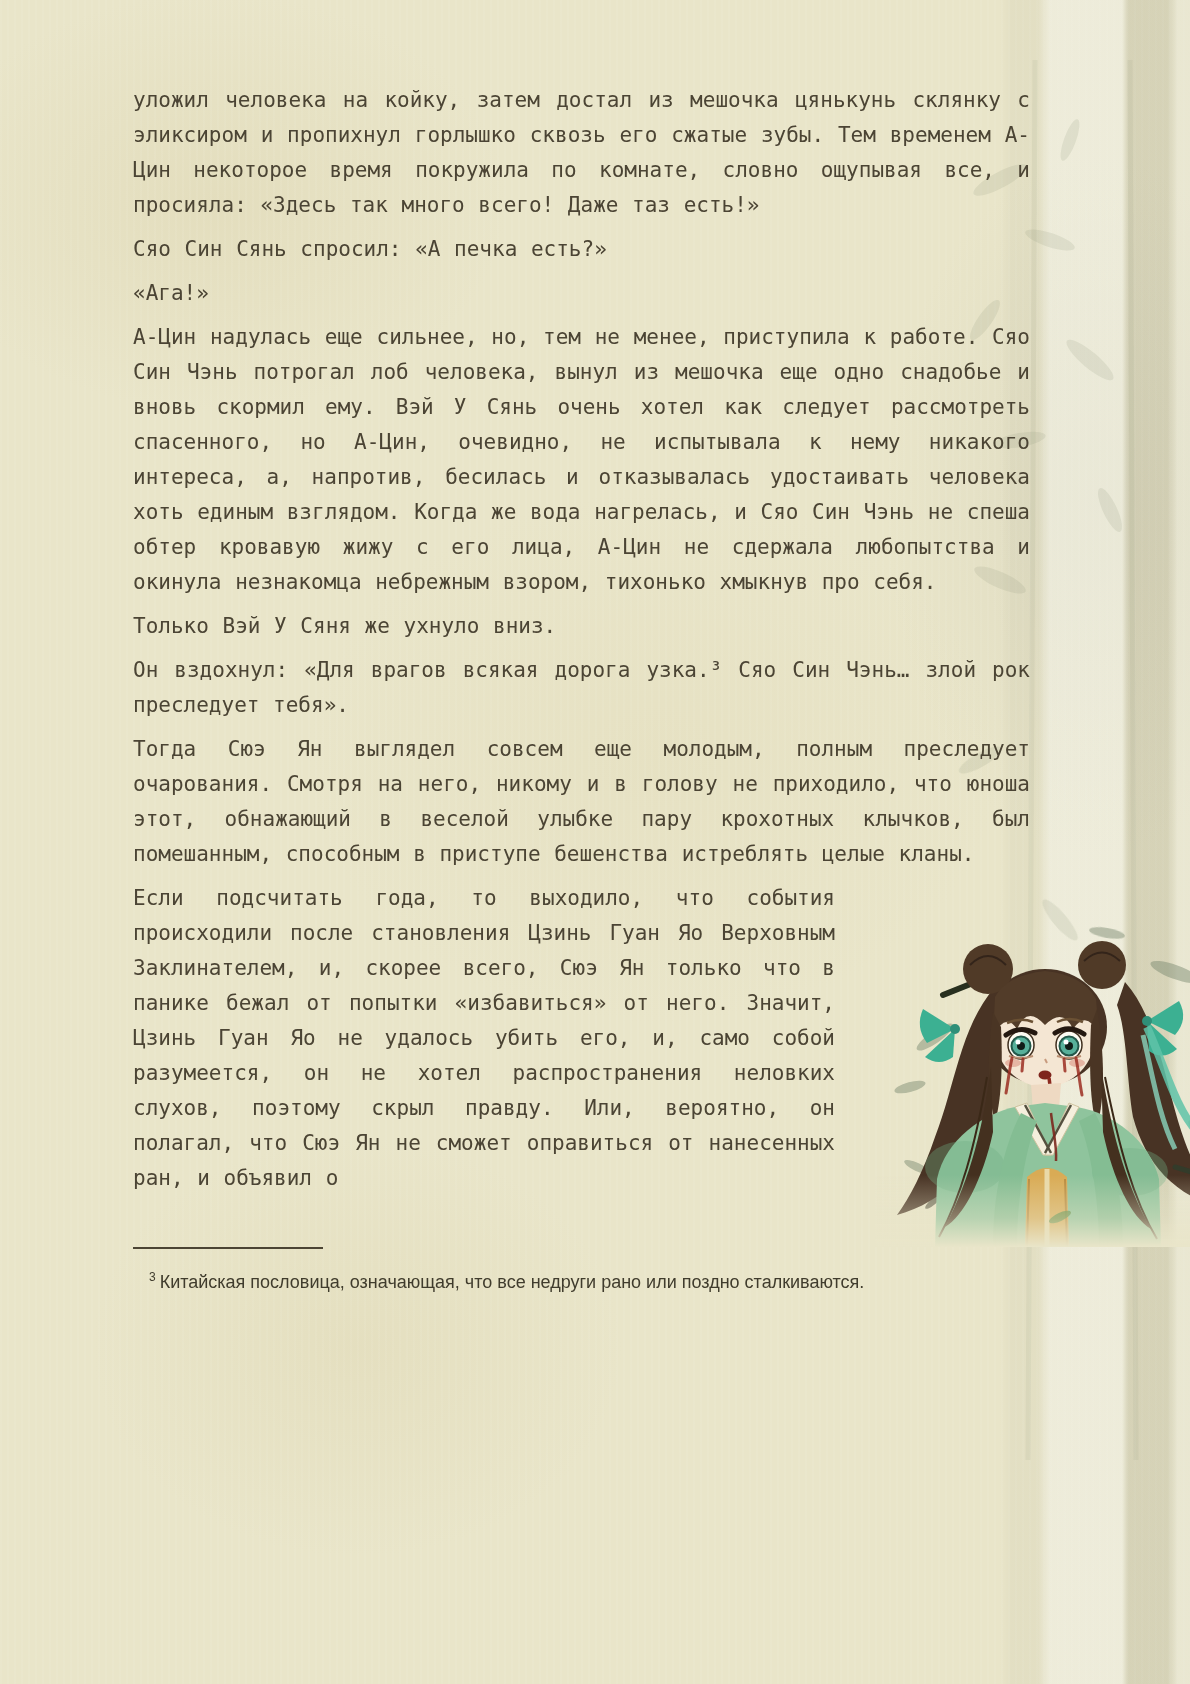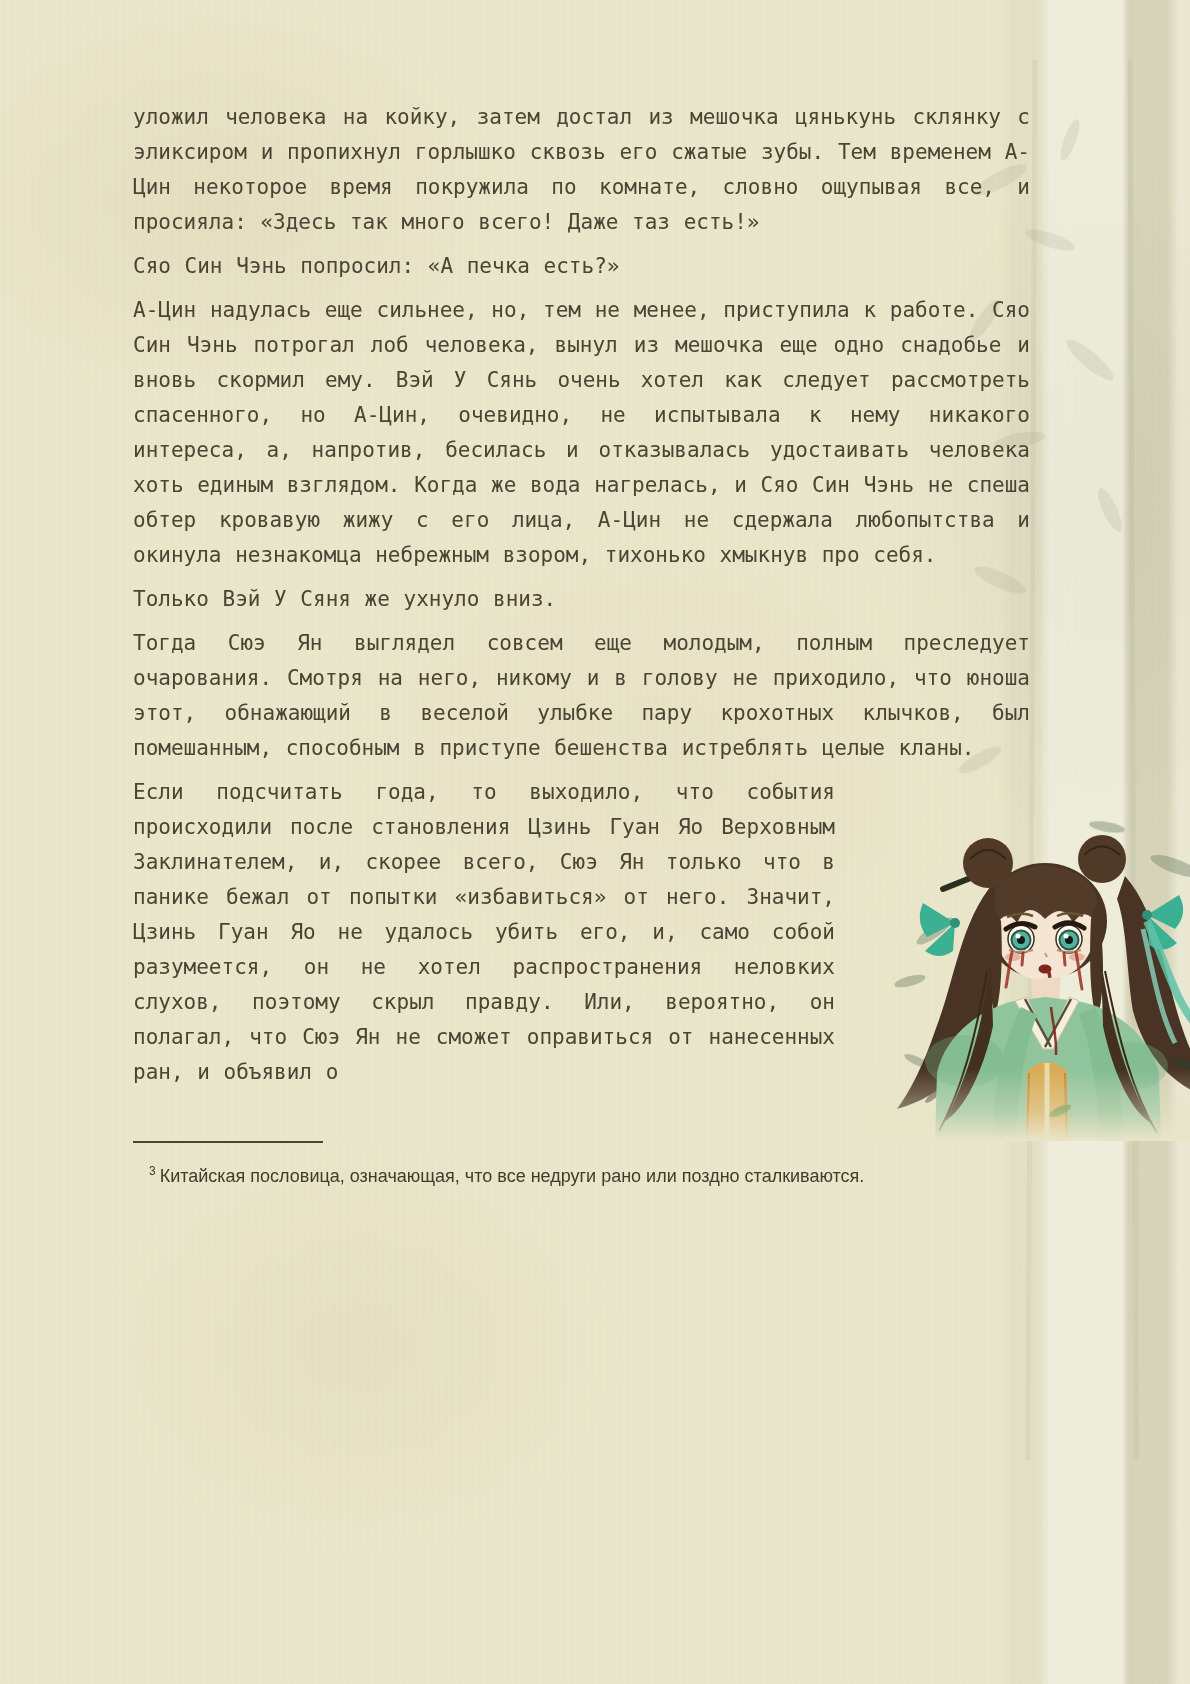--- a/index.html
+++ b/index.html
@@ -20,21 +20,21 @@
       repeating-linear-gradient(90deg,
         rgba(255,255,250,0.06) 0px, rgba(255,255,250,0.06) 2px,
         rgba(0,0,0,0) 2px, rgba(0,0,0,0) 7px),
       radial-gradient(ellipse 420px 300px at 18% 12%, rgba(214,204,162,0.30), rgba(0,0,0,0) 70%),
       radial-gradient(ellipse 500px 380px at 55% 45%, rgba(222,214,176,0.25), rgba(0,0,0,0) 70%),
       radial-gradient(ellipse 380px 300px at 30% 80%, rgba(216,207,166,0.28), rgba(0,0,0,0) 70%),
       radial-gradient(ellipse 300px 500px at 92% 30%, rgba(201,198,176,0.30), rgba(0,0,0,0) 70%);
   }
   .watermark{position:absolute;top:60px;right:0;pointer-events:none;}
   .content{
-    position:absolute;left:133px;top:100px;width:897px;
+    position:absolute;left:133px;top:83px;width:897px;
     color:#4b4434;
   }
   .para{
     font-family:"DejaVu Sans Mono","Liberation Mono",monospace;
     font-size:21px;line-height:35px;
     text-align:justify;text-align-last:left;
     margin:0 0 9px 0;
     word-spacing:1px;
   }
   .illu{
@@ -76,23 +76,25 @@
     </g>
     <g stroke="#8a9478" opacity="0.10" stroke-width="5" fill="none">
       <line x1="190" y1="0" x2="196" y2="1400"></line>
       <line x1="95" y1="0" x2="88" y2="1400"></line>
     </g>
   </svg>
 
   <main class="content">
 
     <p class="para">уложил человека на койку, затем достал из мешочка цянькунь склянку с эликсиром и пропихнул горлышко сквозь его сжатые зубы. Тем временем А-Цин некоторое время покружила по комнате, словно ощупывая все, и просияла: «Здесь так много всего! Даже таз есть!»</p>
-    <p class="para">Сяо Син Чэнь попросил: «А печка есть?»</p>
+    <p class="para">Сяо Син Сянь спросил: «А печка есть?»</p>
+    <p class="para">«Ага!»</p>
     <p class="para">А-Цин надулась еще сильнее, но, тем не менее, приступила к работе. Сяо Син Чэнь потрогал лоб человека, вынул из мешочка еще одно снадобье и вновь скормил ему. Вэй У Сянь очень хотел как следует рассмотреть спасенного, но А-Цин, очевидно, не испытывала к нему никакого интереса, а, напротив, бесилась и отказывалась удостаивать человека хоть единым взглядом. Когда же вода нагрелась, и Сяо Син Чэнь не спеша обтер кровавую жижу с его лица, А-Цин не сдержала любопытства и окинула незнакомца небрежным взором, тихонько хмыкнув про себя.</p>
     <p class="para">Только Вэй У Сяня же ухнуло вниз.</p>
+    <p class="para">Он вздохнул: «Для врагов всякая дорога узка.³ Сяо Син Чэнь… злой рок преследует тебя».</p>
     <p class="para">Тогда Сюэ Ян выглядел совсем еще молодым, полным преследует очарования. Смотря на него, никому и в голову не приходило, что юноша этот, обнажающий в веселой улыбке пару крохотных клычков, был помешанным, способным в приступе бешенства истреблять целые кланы.</p>
 
     <p class="para">
       <span class="illu">
         <svg width="365" height="330" viewBox="0 0 365 330">
           <defs>
             <linearGradient id="fadeG" x1="0" y1="0" x2="0" y2="1">
               <stop offset="0" stop-color="#e9e5c9" stop-opacity="0"></stop>
               <stop offset="0.6" stop-color="#e9e5c9" stop-opacity="0.45"></stop>
               <stop offset="1" stop-color="#e9e5c9" stop-opacity="1"></stop>

